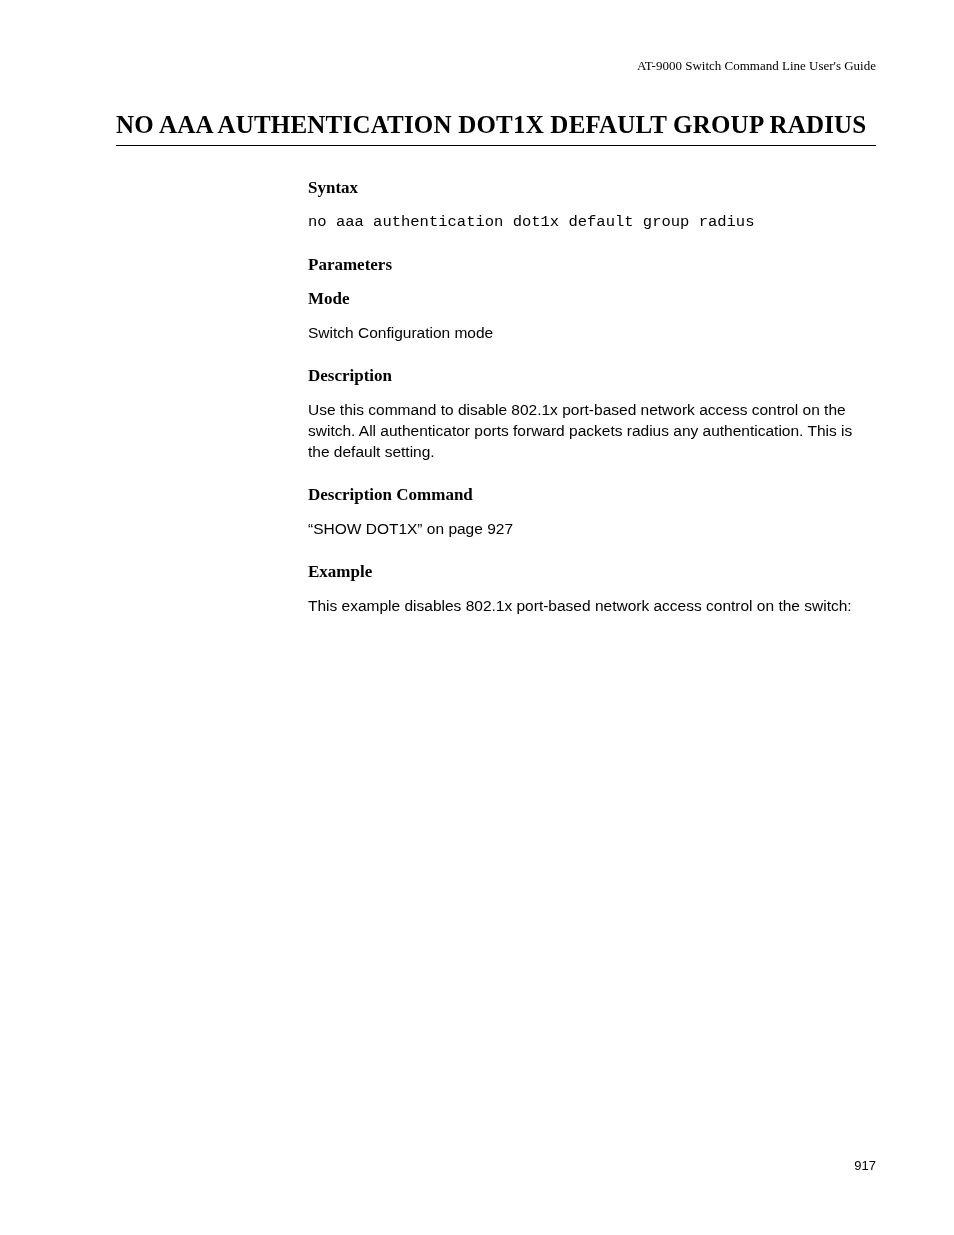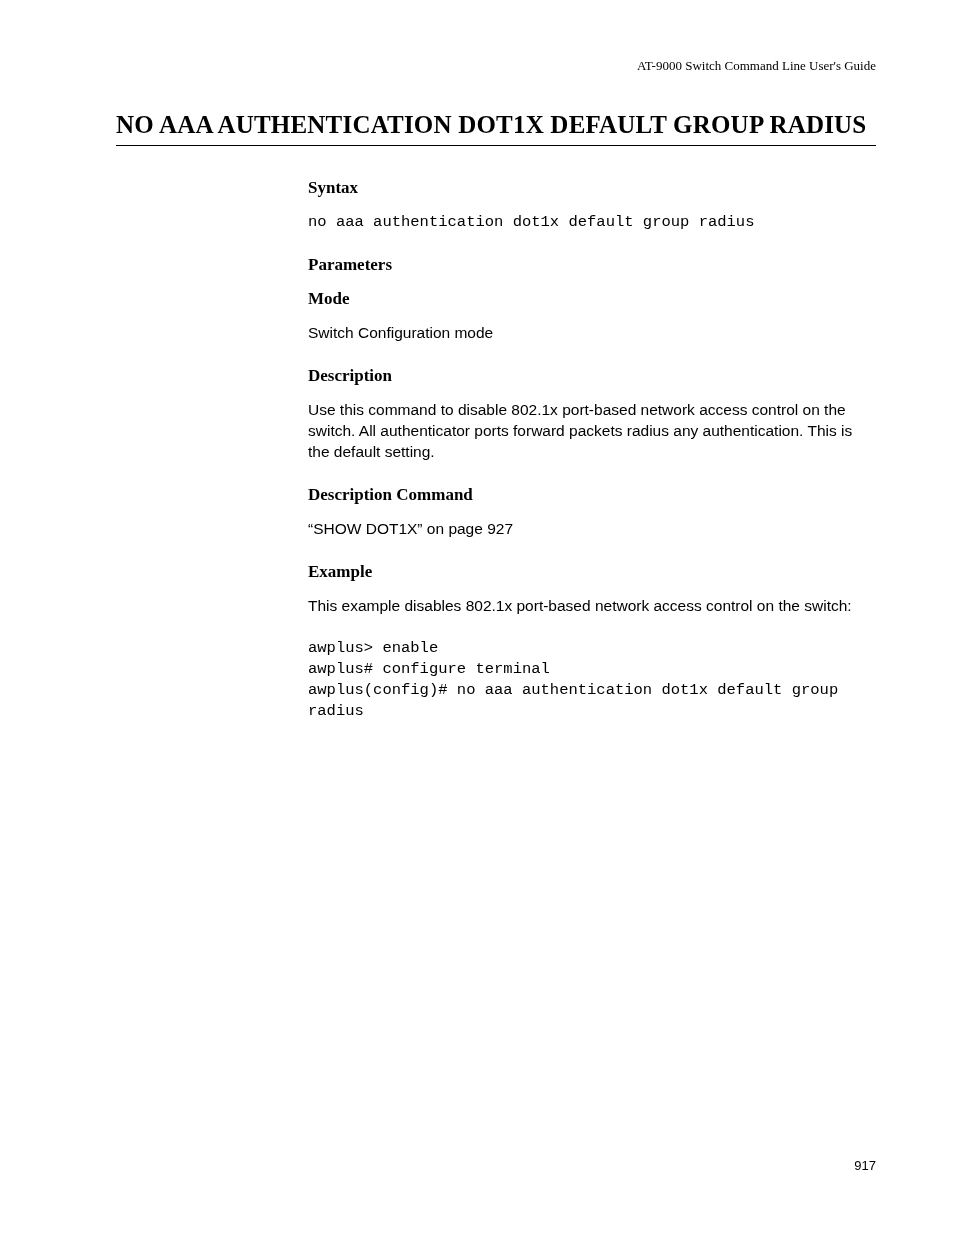--- a/index.html
+++ b/index.html
@@ -91,21 +91,18 @@
     <div class="body-text">Switch Configuration mode</div>
 
     <div class="section-heading">Description</div>
     <div class="body-text">Use this command to disable 802.1x port-based network access control on the switch. All authenticator ports forward packets radius any authentication. This is the default setting.</div>
 
     <div class="section-heading">Description Command</div>
     <div class="body-text">“SHOW DOT1X” on page 927</div>
 
     <div class="section-heading">Example</div>
     <div class="body-text">This example disables 802.1x port-based network access control on the switch:</div>
-    <div class="mono">awplus&gt; enable
-awplus# configure terminal
-awplus(config)# no aaa authentication dot1x default group radius</div>
 
   </div>
 
   <div class="page-number">917</div>
 
 </div>
 
 </body></html>

